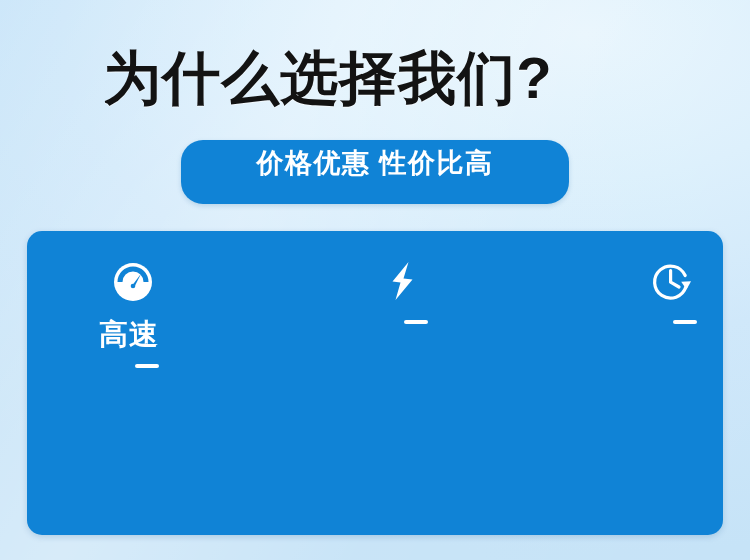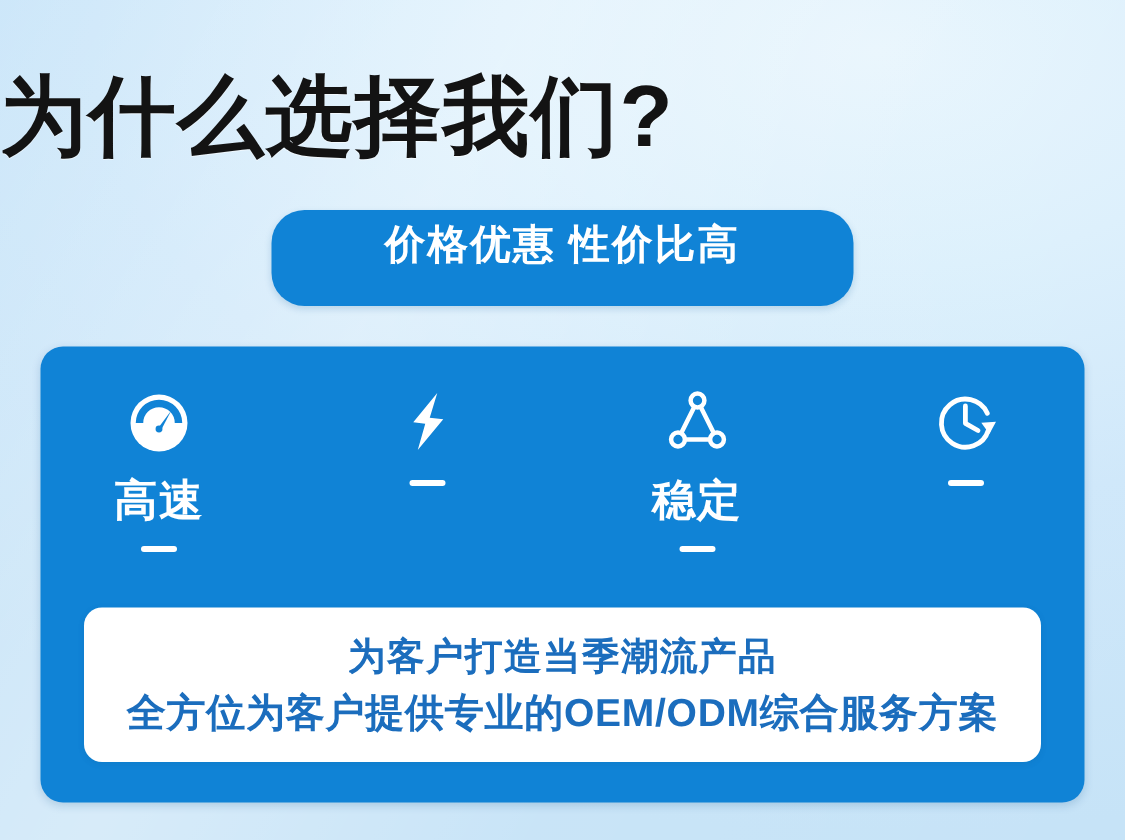--- a/index.html
+++ b/index.html
@@ -37,21 +37,21 @@
       rgba(255,255,255,0.00) 100%);
     pointer-events: none;
   }
 
   
   .headline {
     position: absolute;
     top: 44px;
     left: 0;
     width: 656px;
-    text-align: left;
+    text-align: center;
     font-size: 58px;
     line-height: 68px;
     font-weight: 700;
     letter-spacing: 1px;
     color: #131313;
     z-index: 3;
     white-space: nowrap;
     text-shadow: 0 1px 0 rgba(255,255,255,0.55);
   }
 
@@ -102,21 +102,21 @@
     width: 696px;
     display: flex;
     justify-content: space-between;
     padding: 0 26px;
     box-sizing: border-box;
   }
   .feature {
     width: 106px;
     display: flex;
     flex-direction: column;
-    align-items: center;
+    align-items: flex-end;
   }
   .feature .ico {
     height: 52px;
     width: 52px;
     display: flex;
     align-items: center;
     justify-content: center;
   }
   .feature .ico svg { display: block; }
   .feature .flabel {
@@ -201,47 +201,31 @@
       <div class="feature">
         <span class="ico">
           <svg width="48" height="48" viewBox="0 0 48 48" aria-hidden="true">
             <path d="M30.5 5 L14.5 24.5 L22.5 25.5 L17.5 43 L34.5 22.5 L25.5 21.5 Z" fill="#ffffff"></path>
           </svg>
         </span>
         <span class="dash"></span>
       </div>
 
 
-      <div class="feature">
-        <span class="ico">
-          <svg width="48" height="48" viewBox="0 0 48 48" aria-hidden="true">
-            <path d="M24 10 L37 36 L11 36 Z" fill="none" stroke="#ffffff" stroke-width="3" stroke-linejoin="round"></path>
-            <circle cx="24" cy="10" r="4.6" fill="#1083d6" stroke="#ffffff" stroke-width="3"></circle>
-            <circle cx="37" cy="36" r="4.6" fill="#1083d6" stroke="#ffffff" stroke-width="3"></circle>
-            <circle cx="11" cy="36" r="4.6" fill="#1083d6" stroke="#ffffff" stroke-width="3"></circle>
-          </svg>
-        </span>
-        <span class="flabel">稳定</span>
-        <span class="dash"></span>
-      </div>
 
 
       <div class="feature">
         <span class="ico">
           <svg width="48" height="48" viewBox="0 0 48 48" aria-hidden="true">
             <path d="M38.2 18.5 A16 16 0 1 0 38.9 29.8" fill="none" stroke="#ffffff" stroke-width="3.2" stroke-linecap="round"></path>
             <path d="M34.2 24.8 L39.6 32.4 L44 24.2 Z" fill="#ffffff"></path>
             <path d="M23.6 13.6 L23.6 25.2 L32 30" fill="none" stroke="#ffffff" stroke-width="3.2" stroke-linecap="round" stroke-linejoin="round"></path>
           </svg>
         </span>
         <span class="dash"></span>
       </div>
 
     </div>
 
-    <div class="card">
-      <div class="line1">为客户打造当季潮流产品</div>
-      <div class="line2">全方位为客户提供专业的OEM/ODM综合服务方案</div>
-    </div>
 
   </div>
 
 </div>
 
 </body></html>

